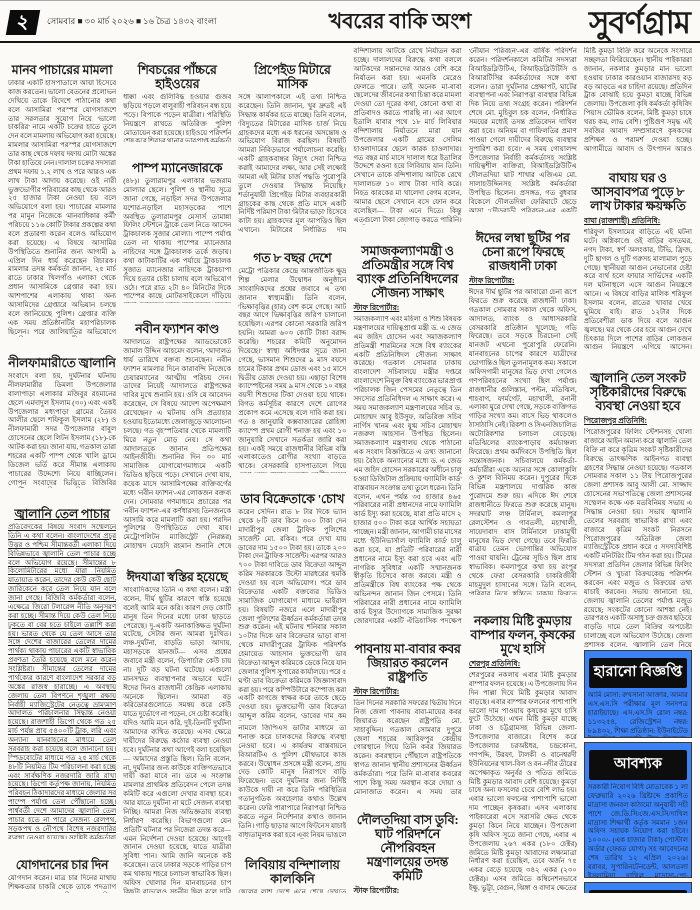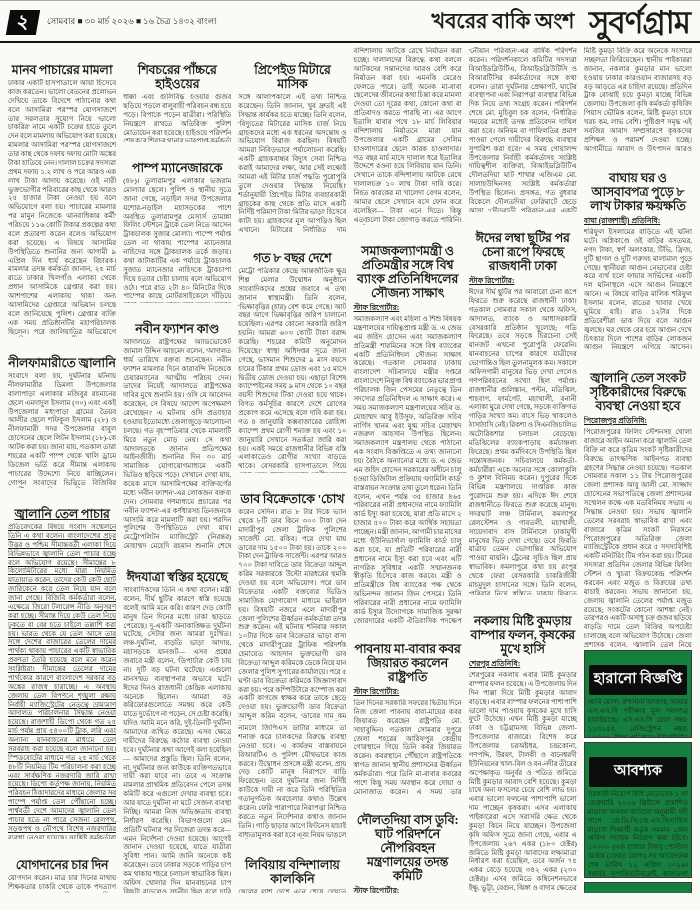--- a/index.html
+++ b/index.html
@@ -2,30 +2,30 @@
 <html lang="bn"><head>
 <meta charset="utf-8">
 <style>
   html,body{margin:0;padding:0;}
   body{width:700px;height:910px;background:#e9e7e2;font-family:"Liberation Serif",serif;}
   .page{width:700px;height:910px;background:#fbfaf6;color:#1b1b1b;box-sizing:border-box;overflow:hidden;border-top:1px solid #aaa;}
   
   .hdr{display:flex;align-items:center;gap:9px;padding:6px 10px 4px 8px;border-bottom:2px solid #141414;height:30px;}
   .pagenum{background:#0c0c0c;color:#fff;font-weight:bold;font-size:19px;min-width:30px;height:25px;display:flex;align-items:center;justify-content:center;transform:skewX(-10deg);}
   .dateline{font-size:8.5px;white-space:nowrap;color:#222;}
-  .section-title{flex:1;text-align:right;font-weight:bold;font-size:21px;letter-spacing:-0.3px;}
+  .section-title{flex:1;text-align:center;font-weight:bold;font-size:21px;letter-spacing:-0.3px;}
   .masthead{font-weight:900;font-size:31px;line-height:1;letter-spacing:-1px;padding-left:6px;}
   
   .cols{display:grid;grid-template-columns:repeat(6,1fr);column-gap:7px;padding:4px 8px 6px;height:856px;box-sizing:border-box;}
   .col{overflow:hidden;min-width:0;}
   .article{overflow:hidden;margin-bottom:3px;}
   .hl{font-weight:bold;font-size:12.5px;line-height:1.12;text-align:center;margin:16px 0 2px;letter-spacing:-0.2px;}
   .byline{font-size:7.5px;font-weight:bold;text-decoration:underline;margin:0 0 1px;}
   .bd{font-size:7px;line-height:1.27;text-align:justify;color:#1f1f1f;word-spacing:-0.5px;overflow:hidden;}
-  .cbox{border:1px solid #3a3a3a;padding:13px 3px;margin-bottom:4px;overflow:hidden;box-sizing:border-box;background:#15803d;}
+  .cbox{border:1px solid #3a3a3a;padding:6px 3px;margin-bottom:4px;overflow:hidden;box-sizing:border-box;background:#3b82f6;}
   .cbox-title{background:#0d0d0d;color:#fff;font-weight:bold;font-size:14.5px;text-align:center;padding:2px 0 4px;margin:1px 1px 3px;border-radius:2px;}
 </style>
 </head>
 <body>
 
 <div class="page">
   <div class="hdr">
     <div class="pagenum">
       <span>২</span>
     </div>

